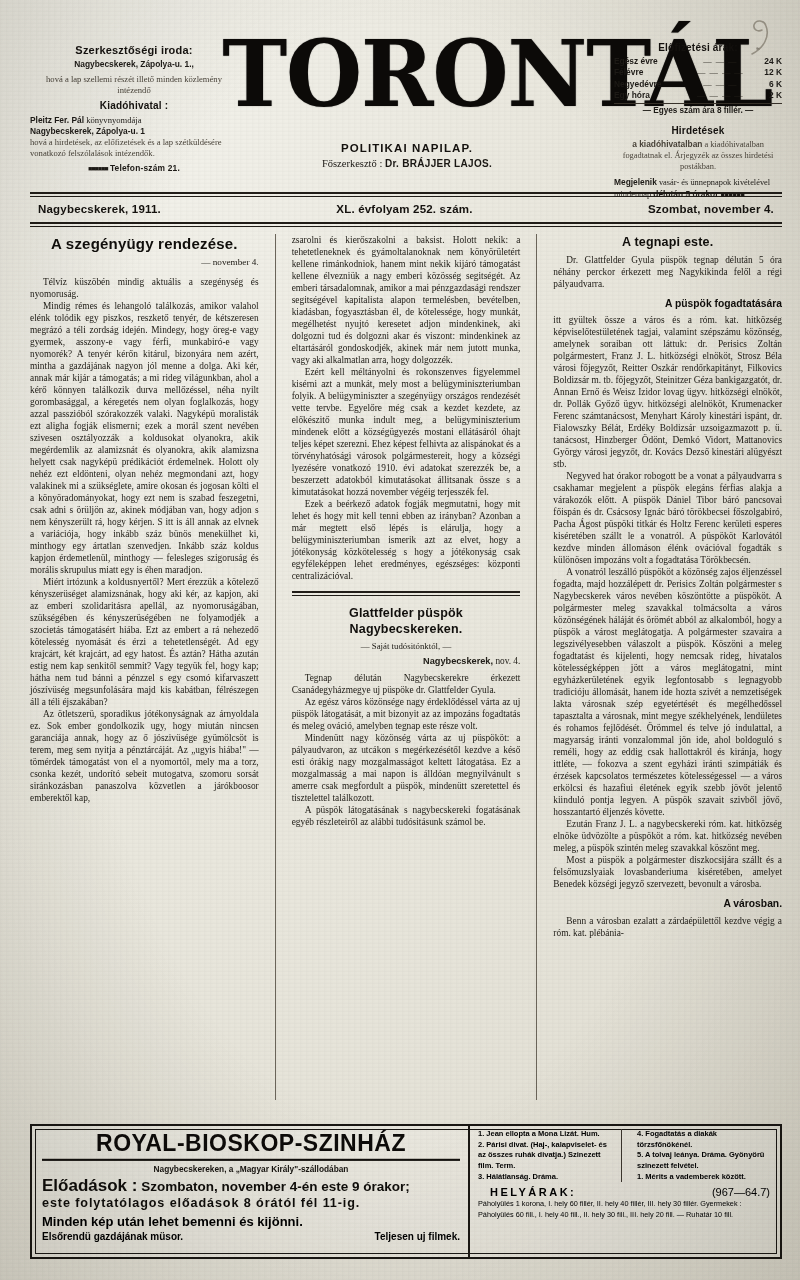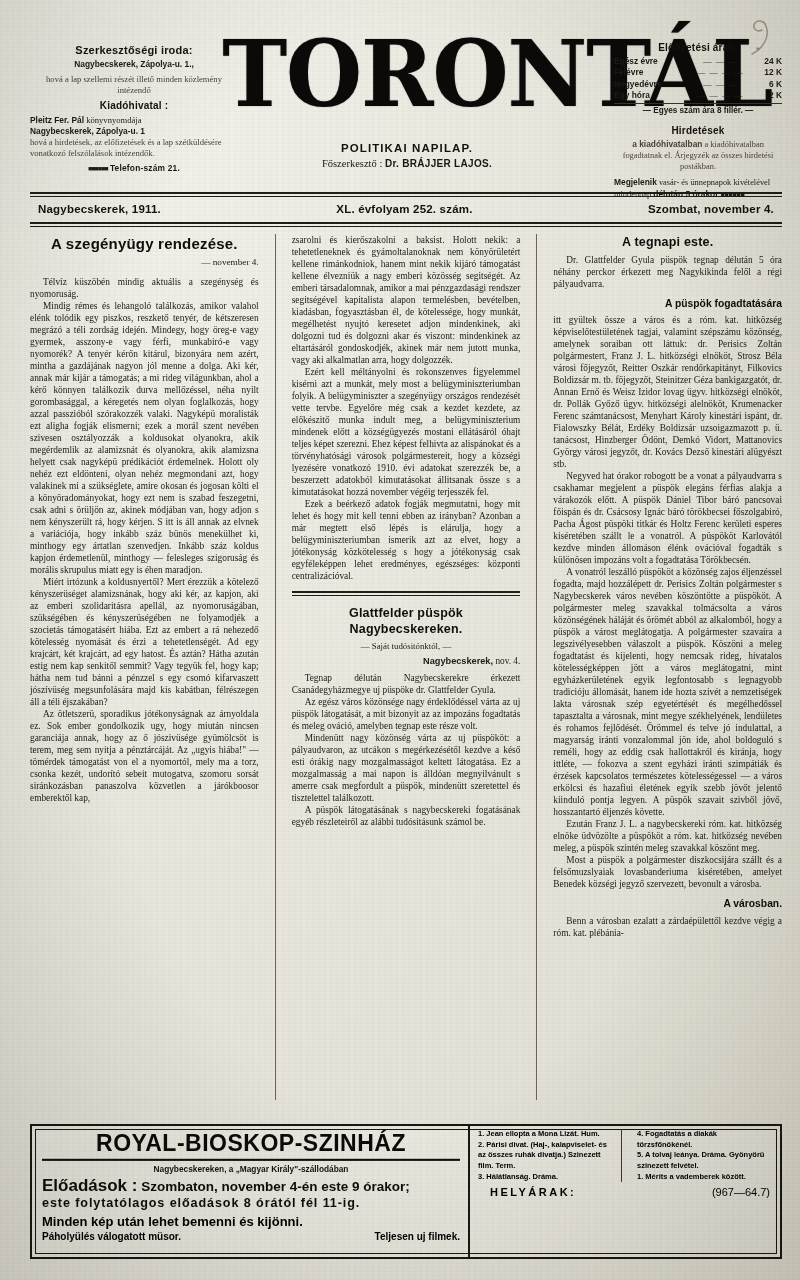--- a/index.html
+++ b/index.html
@@ -316,21 +316,21 @@
         <div class="ad-sub">Nagybecskereken, a „Magyar Király"-szállodában</div>
         <div class="ad-body">
           <div class="ad-l1">
             <span class="big">Előadások :</span>
             <span>Szombaton, november 4-én este 9 órakor;</span>
           </div>
           <div class="ad-l3">este folytatólagos előadások 8 órától fél 11-ig.</div>
         </div>
         <div class="ad-note">Minden kép után lehet bemenni és kijönni.</div>
         <div class="ad-foot">
-          <span>Páholyülés válogatott müsor.</span>
+          <span>Elsőrendü gazdájának müsor.</span>
           <span>Teljesen uj filmek.</span>
         </div>
       </div>
 
       <div class="ad-right">
         <div class="musor-cols">
           <div>
             <div>1. Jean ellopta a Mona Lizát. Hum.</div>
             <div>2. Párisi divat. (Haj-, kalapviselet- és az összes ruhák divatja.) Szinezett film. Term.</div>
             <div>3. Hálátlanság. Dráma.</div>
@@ -338,20 +338,24 @@
           <div class="sep">
             <div>4. Fogadtatás a diakák törzsfőnökénél.</div>
             <div>5. A tolvaj leánya. Dráma. Gyönyörü szinezett felvétel.</div>
             <div>1. Mérits a vademberek között.</div>
           </div>
         </div>
         <div class="helyarak-row">
           <span class="helyarak">HELYÁRAK:</span>
           <span class="adcode">(967—64.7)</span>
         </div>
+        <div class="prices">
+          <div>Páholyülés 1 korona, I. hely 60 fillér, II. hely 40 fillér, III. hely 30 fillér. Gyermekek :</div>
+          <div>Páholyülés 60 fill., I. hely 40 fill., II. hely 30 fill., III. hely 20 fill. — Ruhatár 10 fill.</div>
+        </div>
       </div>
     </div>
 
   </div>
 
   <div id="grain"></div>
   <div id="vign"></div>
 </div>
 
 </body></html>

